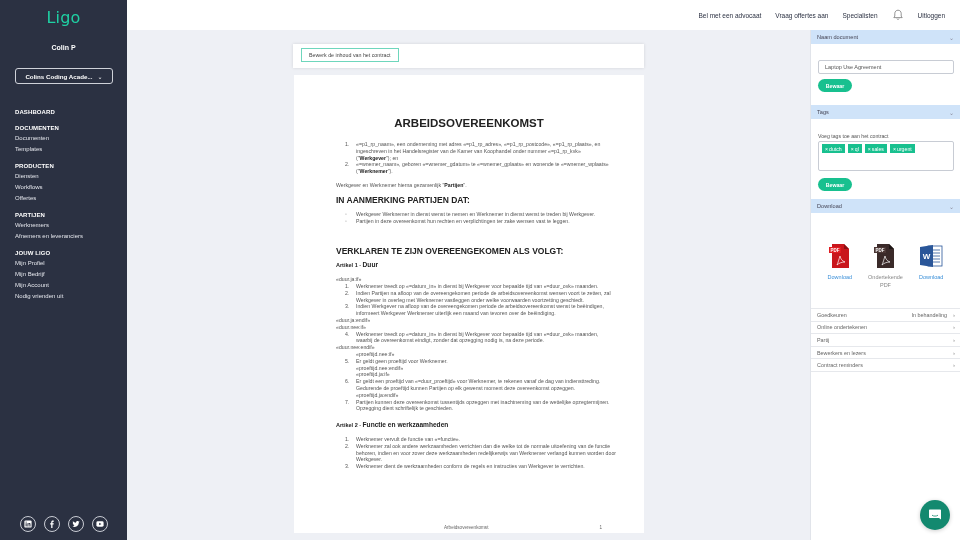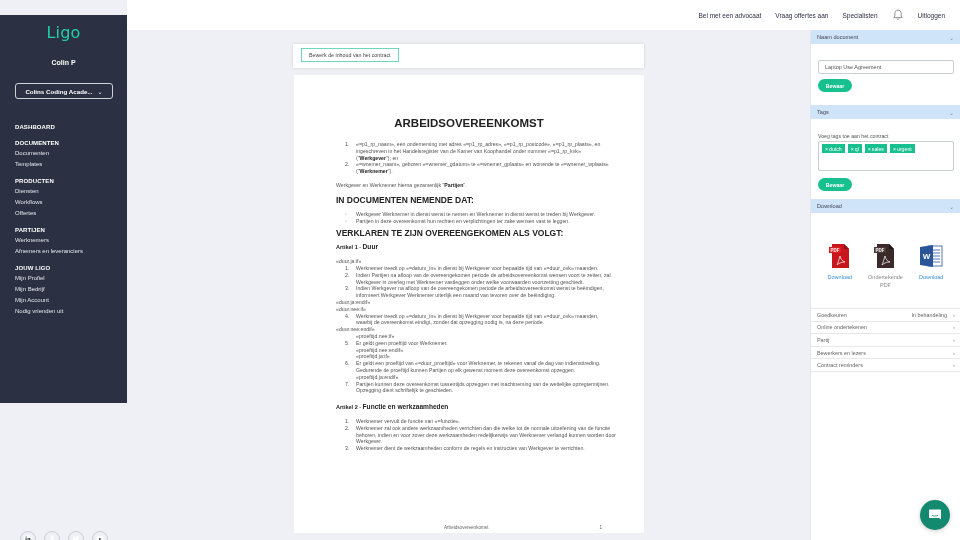--- a/index.html
+++ b/index.html
@@ -1,20 +1,20 @@
 <!DOCTYPE html>
 <html><head>
 <meta charset="utf-8">
 <style>
   * { box-sizing: border-box; margin: 0; padding: 0; }
   html, body { width: 960px; height: 540px; overflow: hidden; }
   body { font-family: "Liberation Sans", sans-serif; background: #eef0f5; position: relative; }
 
   
-  .sidebar { position: absolute; left: 0; top: 15px; width: 127px; height: 388px; background: #2b3142; color: #fff; }
+  .sidebar { position: absolute; left: 0; top: 0; width: 127px; height: 540px; background: #2b3142; color: #fff; }
   .logo { position: absolute; top: 8px; left: 0; width: 127px; text-align: center; color: #1fd1a4; font-size: 16px; font-family: "DejaVu Sans", sans-serif; letter-spacing: 0.2px; }
   .user-name { position: absolute; top: 44px; left: 0; width: 127px; text-align: center; font-size: 7px; font-weight: bold; color: #fff; }
   .company-select { position: absolute; top: 68px; left: 15px; width: 98px; height: 16px; border: 1px solid #cfd2d9; border-radius: 3px; font-size: 6.2px; font-weight: bold; color: #fff; display: flex; align-items: center; justify-content: center; gap: 5px; cursor: pointer; }
   .company-select .chev { font-size: 6px; font-weight: normal; }
   .nav { position: absolute; top: 107px; left: 15px; }
   .nav-section { margin-bottom: 6px; }
   .nav-heading { font-size: 6px; font-weight: bold; color: #fff; letter-spacing: 0.1px; height: 10px; line-height: 10px; cursor: pointer; }
   .nav-item { font-size: 6px; color: #e4e6ec; height: 11px; line-height: 11px; cursor: pointer; }
   .socials { position: absolute; top: 516px; left: 20px; display: flex; gap: 8px; }
   .social { width: 16px; height: 16px; border: 1px solid #c9ccd4; border-radius: 50%; display: flex; align-items: center; justify-content: center; cursor: pointer; }
@@ -161,33 +161,33 @@
       <span class="n">1.</span>
       <span class="t"><span>«=p1_rp_naam», een onderneming met adres «=p1_rp_adres», «=p1_rp_postcode», «=p1_rp_plaats», en ingeschreven in het Handelsregister van de Kamer van Koophandel onder nummer «=p1_rp_kvk» ("</span><b>Werkgever</b><span>"); en</span></span>
     </div>
     <div class="li">
       <span class="n">2.</span>
       <span class="t"><span>«=wnemer_naam», geboren «=wnemer_gdatum» te «=wnemer_gplaats» en wonende te «=wnemer_wplaats» ("</span><b>Werknemer</b><span>").</span></span>
     </div>
   </div>
   <p style="margin-top:7px;"><span>Werkgever en Werknemer hierna gezamenlijk "</span><b>Partijen</b><span>".</span></p>
 
-  <h2>IN DOCUMENTEN NEMENDE DAT:</h2>
+  <h2>IN AANMERKING PARTIJEN DAT:</h2>
   <div>
     <div class="li bullet">
         <span class="n">▫</span>
         <span class="t">Werkgever Werknemer in dienst wenst te nemen en Werknemer in dienst wenst te treden bij Werkgever.</span>
       </div>
     <div class="li bullet">
         <span class="n">▫</span>
         <span class="t">Partijen in deze overeenkomst hun rechten en verplichtingen ter zake wensen vast te leggen.</span>
       </div>
   </div>
 
-  <h2 style="margin-top:4px;">VERKLAREN TE ZIJN OVEREENGEKOMEN ALS VOLGT:</h2>
+  <h2 style="margin-top:22px;">VERKLAREN TE ZIJN OVEREENGEKOMEN ALS VOLGT:</h2>
   <h3><span class="lbl">Artikel 1 - </span><span>Duur</span></h3>
 
   <div class="tag">«duur.ja:if»</div>
   <div class="li">
       <span class="n">1.</span>
       <span class="t">Werknemer treedt op «=datum_in» in dienst bij Werkgever voor bepaalde tijd van «=duur_ovk» maanden.</span>
     </div>
   <div class="li">
       <span class="n">2.</span>
       <span class="t">Indien Partijen na afloop van de overeengekomen periode de arbeidsovereenkomst wensen voort te zetten, zal Werkgever in overleg met Werknemer vastleggen onder welke voorwaarden voortzetting geschiedt.</span>

